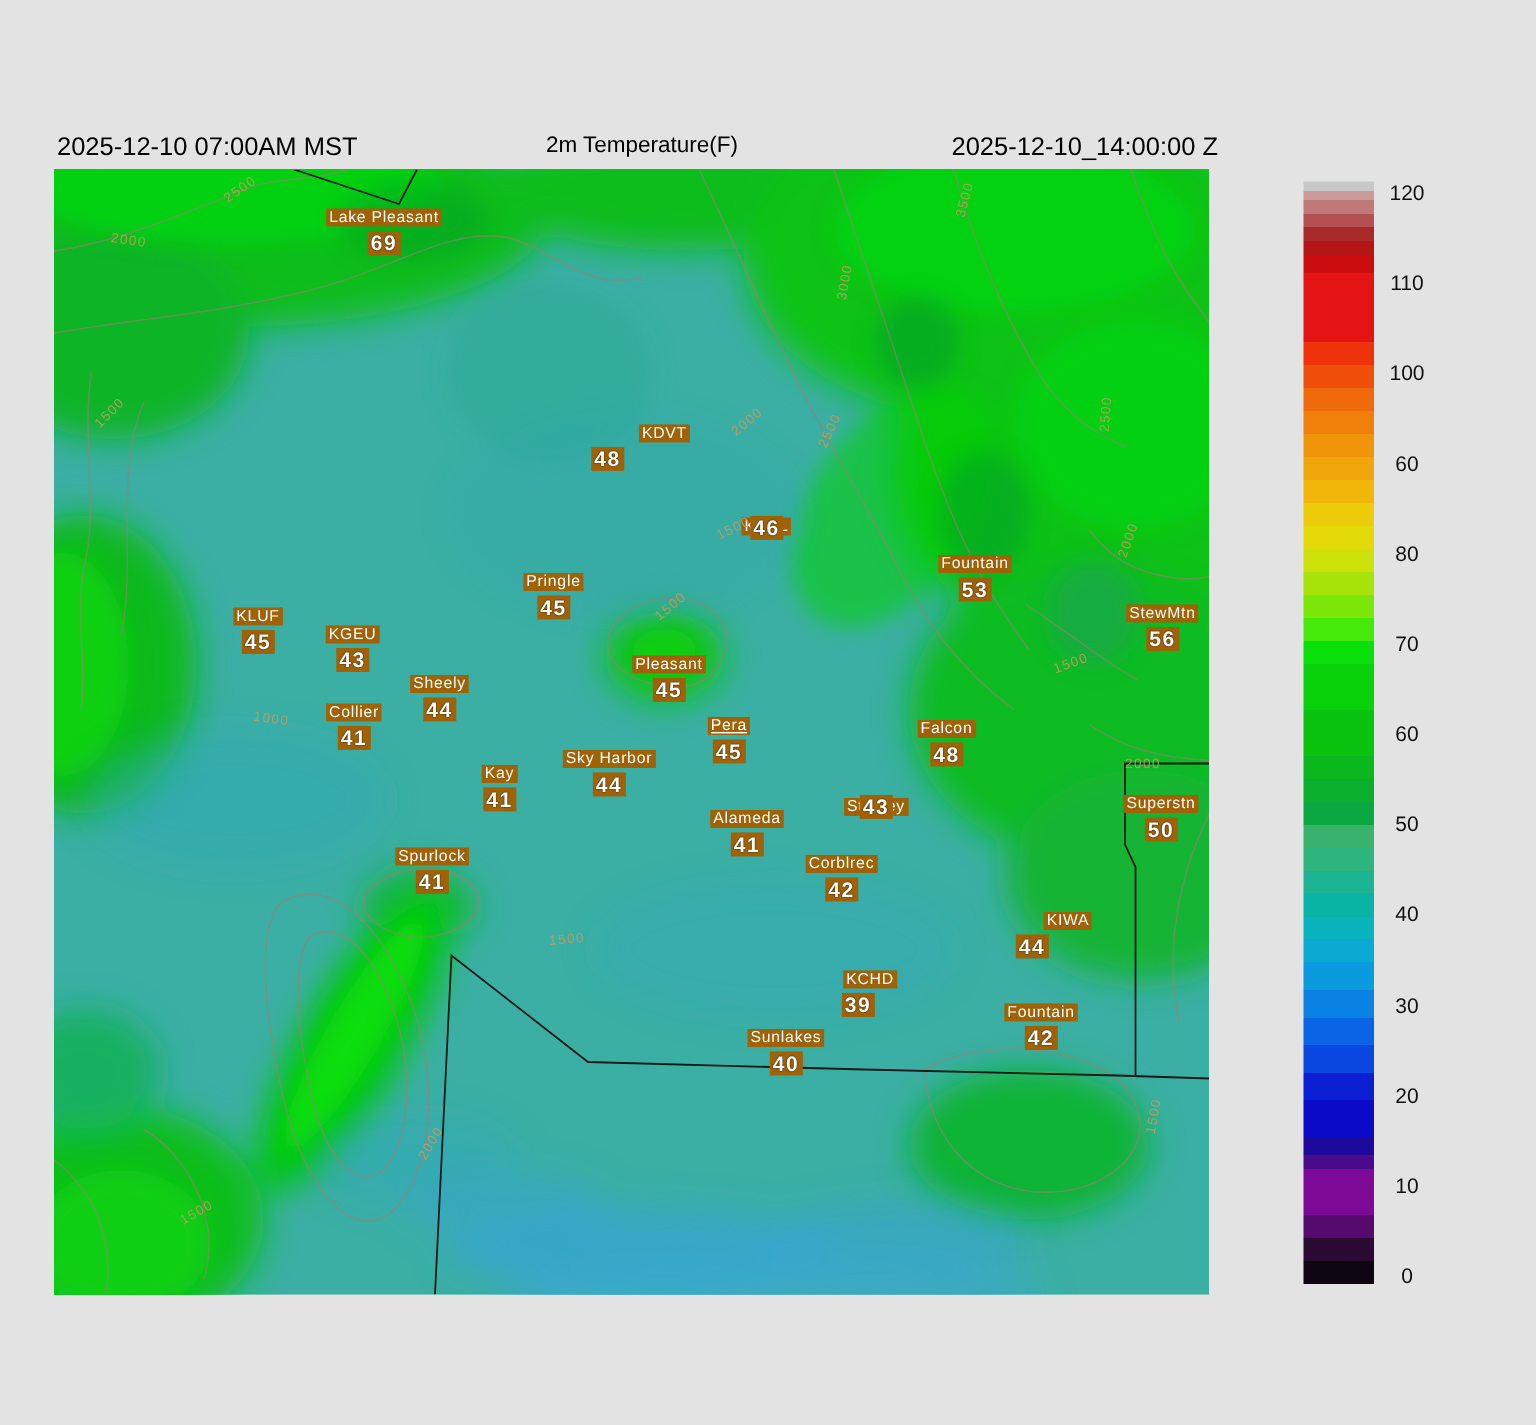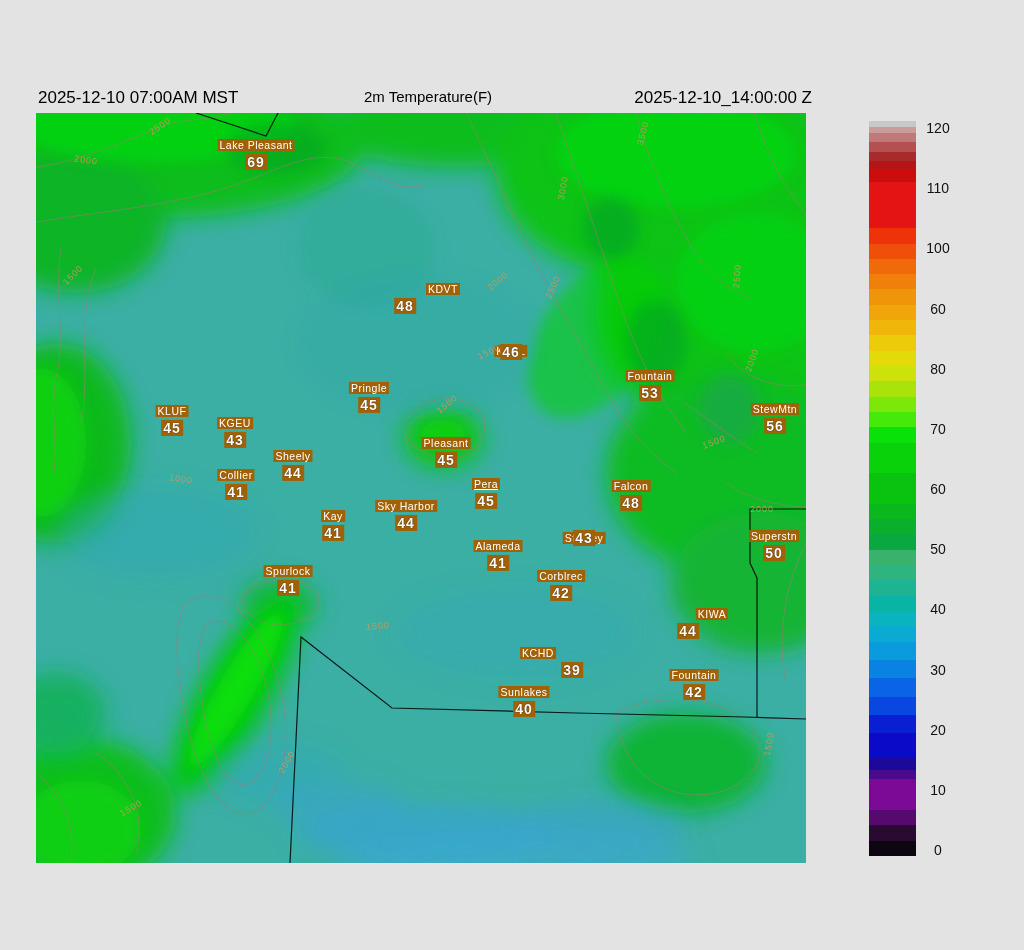--- a/index.html
+++ b/index.html
@@ -170,21 +170,21 @@
     <div class="st-name" style="left: 774px; top: 536px;">Superstn</div>
     <div class="st-val" style="left: 774px; top: 553px;">50</div>
     <div class="st-name" style="left: 498px; top: 546px;">Alameda</div>
     <div class="st-val" style="left: 498px; top: 563px;">41</div>
     <div class="st-name" style="left: 288px; top: 571px;">Spurlock</div>
     <div class="st-val" style="left: 288px; top: 588px;">41</div>
     <div class="st-name" style="left: 561px; top: 576px;">Corblrec</div>
     <div class="st-val" style="left: 561px; top: 593px;">42</div>
     <div class="st-name" style="left: 688px; top: 614px; margin-left: 24px;">KIWA</div>
     <div class="st-val" style="left: 688px; top: 631px;">44</div>
-    <div class="st-name" style="left: 538px; top: 653px;">KCHD</div>
+    <div class="st-name" style="left: 580px; top: 653px;">KCHD</div>
     <div class="st-val" style="left: 572px; top: 670px;">39</div>
     <div class="st-name" style="left: 694px; top: 675px;">Fountain</div>
     <div class="st-val" style="left: 694px; top: 692px;">42</div>
     <div class="st-name" style="left: 524px; top: 692px;">Sunlakes</div>
     <div class="st-val" style="left: 524px; top: 709px;">40</div>
     <div class="ct-label" style="left: 160px; top: 126px; --r: -35deg;">2500</div>
     <div class="ct-label" style="left: 86px; top: 160px; --r: 8deg;">2000</div>
     <div class="ct-label" style="left: 73px; top: 275px; --r: -45deg;">1500</div>
     <div class="ct-label" style="left: 643px; top: 133px; --r: -75deg;">3500</div>
     <div class="ct-label" style="left: 563px; top: 188px; --r: -80deg;">3000</div>

